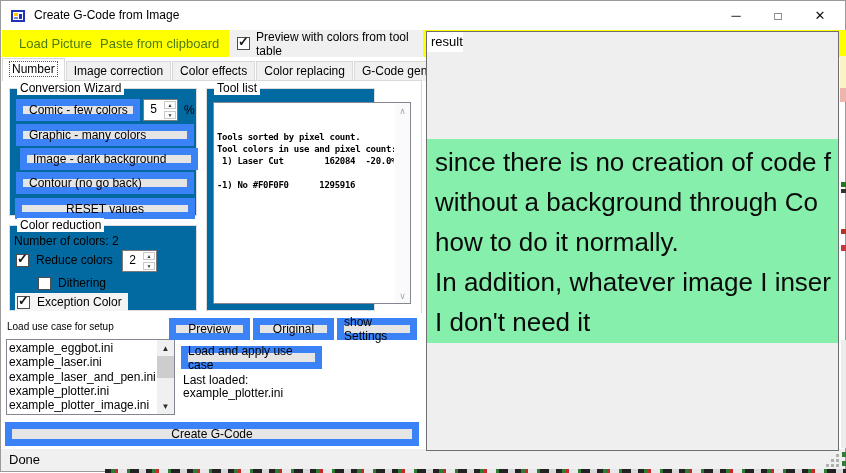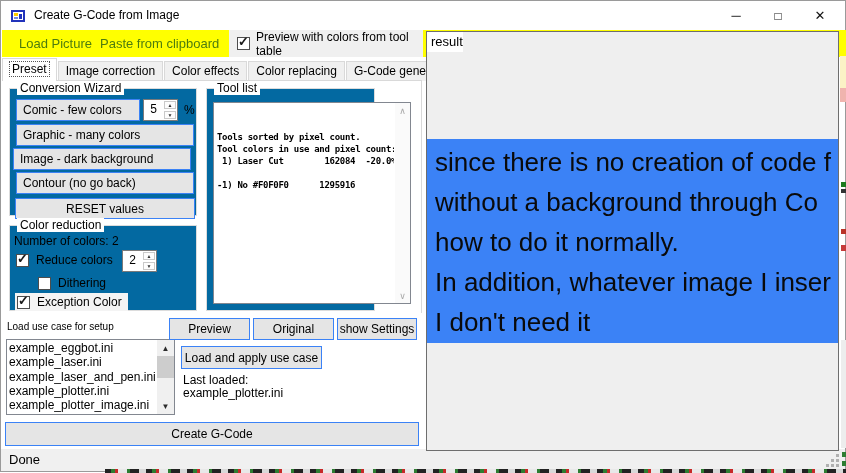--- a/index.html
+++ b/index.html
@@ -40,21 +40,21 @@
     background:#fff; border-top:1px solid #d9d9d9; border-right:1px solid #d9d9d9; }
 
   
   .group { position:absolute; border:1px solid #dcdcdc; background:#0369a1; }
   .group-title { position:absolute; top:-8px; left:7px; background:#fff; padding:0 3px; font-size:12px; }
   #grp-wizard { left:8px; top:87px; width:188px; height:128px; }
   #grp-colred { left:8px; top:224px; width:188px; height:86px; }
   #grp-toollist { left:205px; top:87px; width:169px; height:223px; }
 
   
-  .btn { background:#e5e5e5; border:1px solid #3b82f6; font-size:12px; color:#000;
+  .btn { background:#e5e5e5; border:7px solid #3b82f6; font-size:12px; color:#000;
     display:flex; align-items:center; }
   .btn.left { justify-content:flex-start; padding-left:6px; }
   .btn.center { justify-content:center; }
 
   
   .spinner { background:#fff; border:1px solid #7a7a7a; display:flex; }
   .spin-val { flex:1; text-align:center; font-size:12px; line-height:19px; }
   .spin-arrows { width:14px; display:flex; flex-direction:column; }
   .spin-btn { flex:1; display:flex; align-items:center; justify-content:center;
     font-size:5px; color:#333; border:1px solid #c9c9c9; margin:1px 1px; background:#fdfdfd; }
@@ -94,21 +94,21 @@
   #statusbar { position:absolute; left:0; top:448px; width:844px; height:22px; background:#f0f0f0; }
   #status-text { position:absolute; left:8px; top:3px; font-size:13px; }
   #resize-grip { position:absolute; right:6px; top:4px; width:14px; height:14px; }
   #resize-grip i { position:absolute; width:3px; height:3px; background:#b0b0b0; }
 
   
   #result-panel { position:absolute; left:425px; top:30px; width:413px; height:420px;
     background:#efefef; border:1px solid #6e6e6e; }
   #result-chip { position:absolute; left:0; top:0; background:#fff; padding:2px 0 3px 4px; font-size:13px; }
   #result-image { position:absolute; left:0; top:107px; width:411px; height:204px;
-    background:#3b82f6; overflow:hidden; }
+    background:#86efac; overflow:hidden; }
   .result-line { font-size:26px; line-height:40px; padding-left:8px; white-space:nowrap;
     color:#0a0a0a; }
   #result-image .pad { height:3px; }
 
   
   .artifact { position:absolute; }
   #noise-strip { position:absolute; left:105px; top:469px; width:741px; height:4px;
     background:repeating-linear-gradient(90deg,#222 0 6px,#2e7d32 6px 10px,#c62828 10px 13px,
       #e8e8e8 13px 22px,#2e7d32 22px 25px,#222 25px 34px,#d9d9d9 34px 41px); }
 </style>
@@ -142,41 +142,41 @@
     <div class="menu-item" id="mi-paste">Paste from clipboard</div>
     <div id="preview-chip">
       <span class="cb">
           <span class="check">✓</span>
         </span>
       <span>Preview with colors from tool table</span>
     </div>
   </div>
 
   <div id="tabstrip">
-    <div class="tab active"><span class="focusrect">Preset</span></div>
+    <div class="tab active"><span class="focusrect">Number</span></div>
     <div class="tab">Image correction</div>
     <div class="tab">Color effects</div>
     <div class="tab">Color replacing</div>
     <div class="tab">G-Code generation</div>
   </div>
   <div id="tabpanel"></div>
 
   <div class="group" id="grp-wizard">
     <span class="group-title">Conversion Wizard</span>
     <div class="btn left abs" style="left:6px;top:10px;width:124px;height:22px;">Comic - few colors</div>
     <div class="spinner abs" style="left:133px;top:10px;width:35px;height:22px;">
       <span class="spin-val">5</span>
       <span class="spin-arrows">
         <span class="spin-btn">▲</span>
         <span class="spin-btn">▼</span>
       </span>
     </div>
     <span class="abs" style="left:174px;top:14px;">%</span>
     <div class="btn left abs" style="left:6px;top:35px;width:178px;height:22px;">Graphic - many colors</div>
-    <div class="btn left abs" style="left:3px;top:59px;width:178px;height:22px;">Image - dark background</div>
+    <div class="btn left abs" style="left:10px;top:59px;width:178px;height:22px;">Image - dark background</div>
     <div class="btn left abs" style="left:6px;top:83px;width:178px;height:22px;">Contour (no go back)</div>
     <div class="btn center abs" style="left:5px;top:109px;width:180px;height:21px;">RESET values</div>
   </div>
 
   <div class="group" id="grp-colred">
     <span class="group-title">Color reduction</span>
     <span class="abs" style="left:4px;top:8px;">Number of colors: 2</span>
     <div class="abs" style="left:6px;top:27px;display:flex;align-items:center;gap:7px;">
       <span class="cb">
           <span class="check">✓</span>

